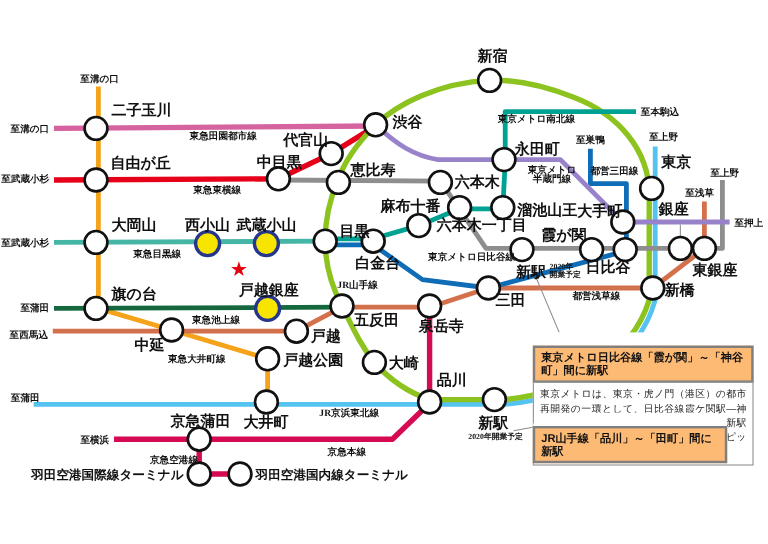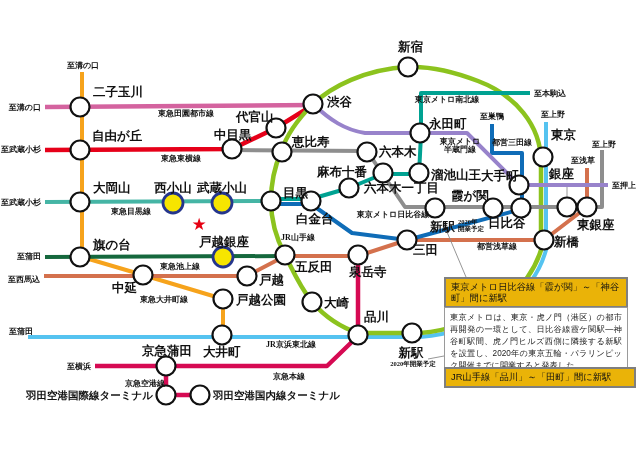--- a/index.html
+++ b/index.html
@@ -4,22 +4,22 @@
 <style>
   html,body{margin:0;padding:0;background:#e8e8e8;}
   .stage{position:relative;width:640px;height:453px;background:#ffffff;overflow:hidden;
          font-family:"Liberation Sans","DejaVu Sans",sans-serif;}
   svg{position:absolute;left:0;top:0;}
   svg text{user-select:none;}
   .st-label{font-family:"Liberation Serif","DejaVu Serif",serif;font-weight:bold;fill:#111;}
   .sm-label{font-family:"Liberation Serif","DejaVu Serif",serif;font-weight:bold;font-size:8px;fill:#111;}
   .sub-label{font-family:"Liberation Serif","DejaVu Serif",serif;font-weight:bold;font-size:6.5px;fill:#111;}
   .note{position:absolute;background:#fff;}
-  .note-title{border:2px solid #7f7f7f;background:#eab308;font-weight:normal;font-size:9.3px;
-              padding:3px 5px;color:#111;letter-spacing:0;line-height:1.15;}
+  .note-title{border:2px solid #7f7f7f;background:#fdba74;font-weight:bold;font-size:9.3px;
+              padding:3px 5px;color:#111;letter-spacing:0;line-height:1.15;margin-top:11px;}
   .note-body{border:1px solid #9a9a9a;margin-top:-1px;font-size:8.2px;line-height:1.45;
              padding:4px 5px;color:#222;text-align:justify;}
 </style>
 </head>
 <body>
 
 <div class="stage">
   <svg id="route-map" width="640" height="453" viewBox="0 0 640 453">
       <path d="M 82,72 L 82,257 L 143,275 L 223,299 L 223,335" fill="none" stroke="#f6a31c" stroke-width="4" stroke-linejoin="round"></path>
       <path d="M 45,107 L 313,105" fill="none" stroke="#d4639f" stroke-width="4.5" stroke-linejoin="round"></path>
@@ -151,16 +151,16 @@
       <text x="604" y="147" class="sm-label" text-anchor="middle">至上野</text>
       <text x="583" y="163" class="sm-label" text-anchor="middle">至浅草</text>
       <text x="612" y="188" class="sm-label" text-anchor="start">至押上</text>
     </svg>
 
   <div class="note" style="left: 444px; top: 277px; width: 184px;">
     <div class="note-title">東京メトロ日比谷線「霞が関」～「神谷町」間に新駅</div>
     <div class="note-body">東京メトロは、東京・虎ノ門（港区）の都市再開発の一環として、日比谷線霞ケ関駅―神谷町駅間、虎ノ門ヒルズ西側に隣接する新駅を設置し、2020年の東京五輪・パラリンピック開催までに開業すると発表した。</div>
   </div>
 
-  <div class="note" style="left: 444px; top: 367px; width: 192px; border-radius: 13px;">
+  <div class="note" style="left: 444px; top: 344px; width: 162px; border-radius: 13px;">
     <div class="note-title">JR山手線「品川」～「田町」間に新駅</div>
   </div>
 </div>
 
 </body></html>

